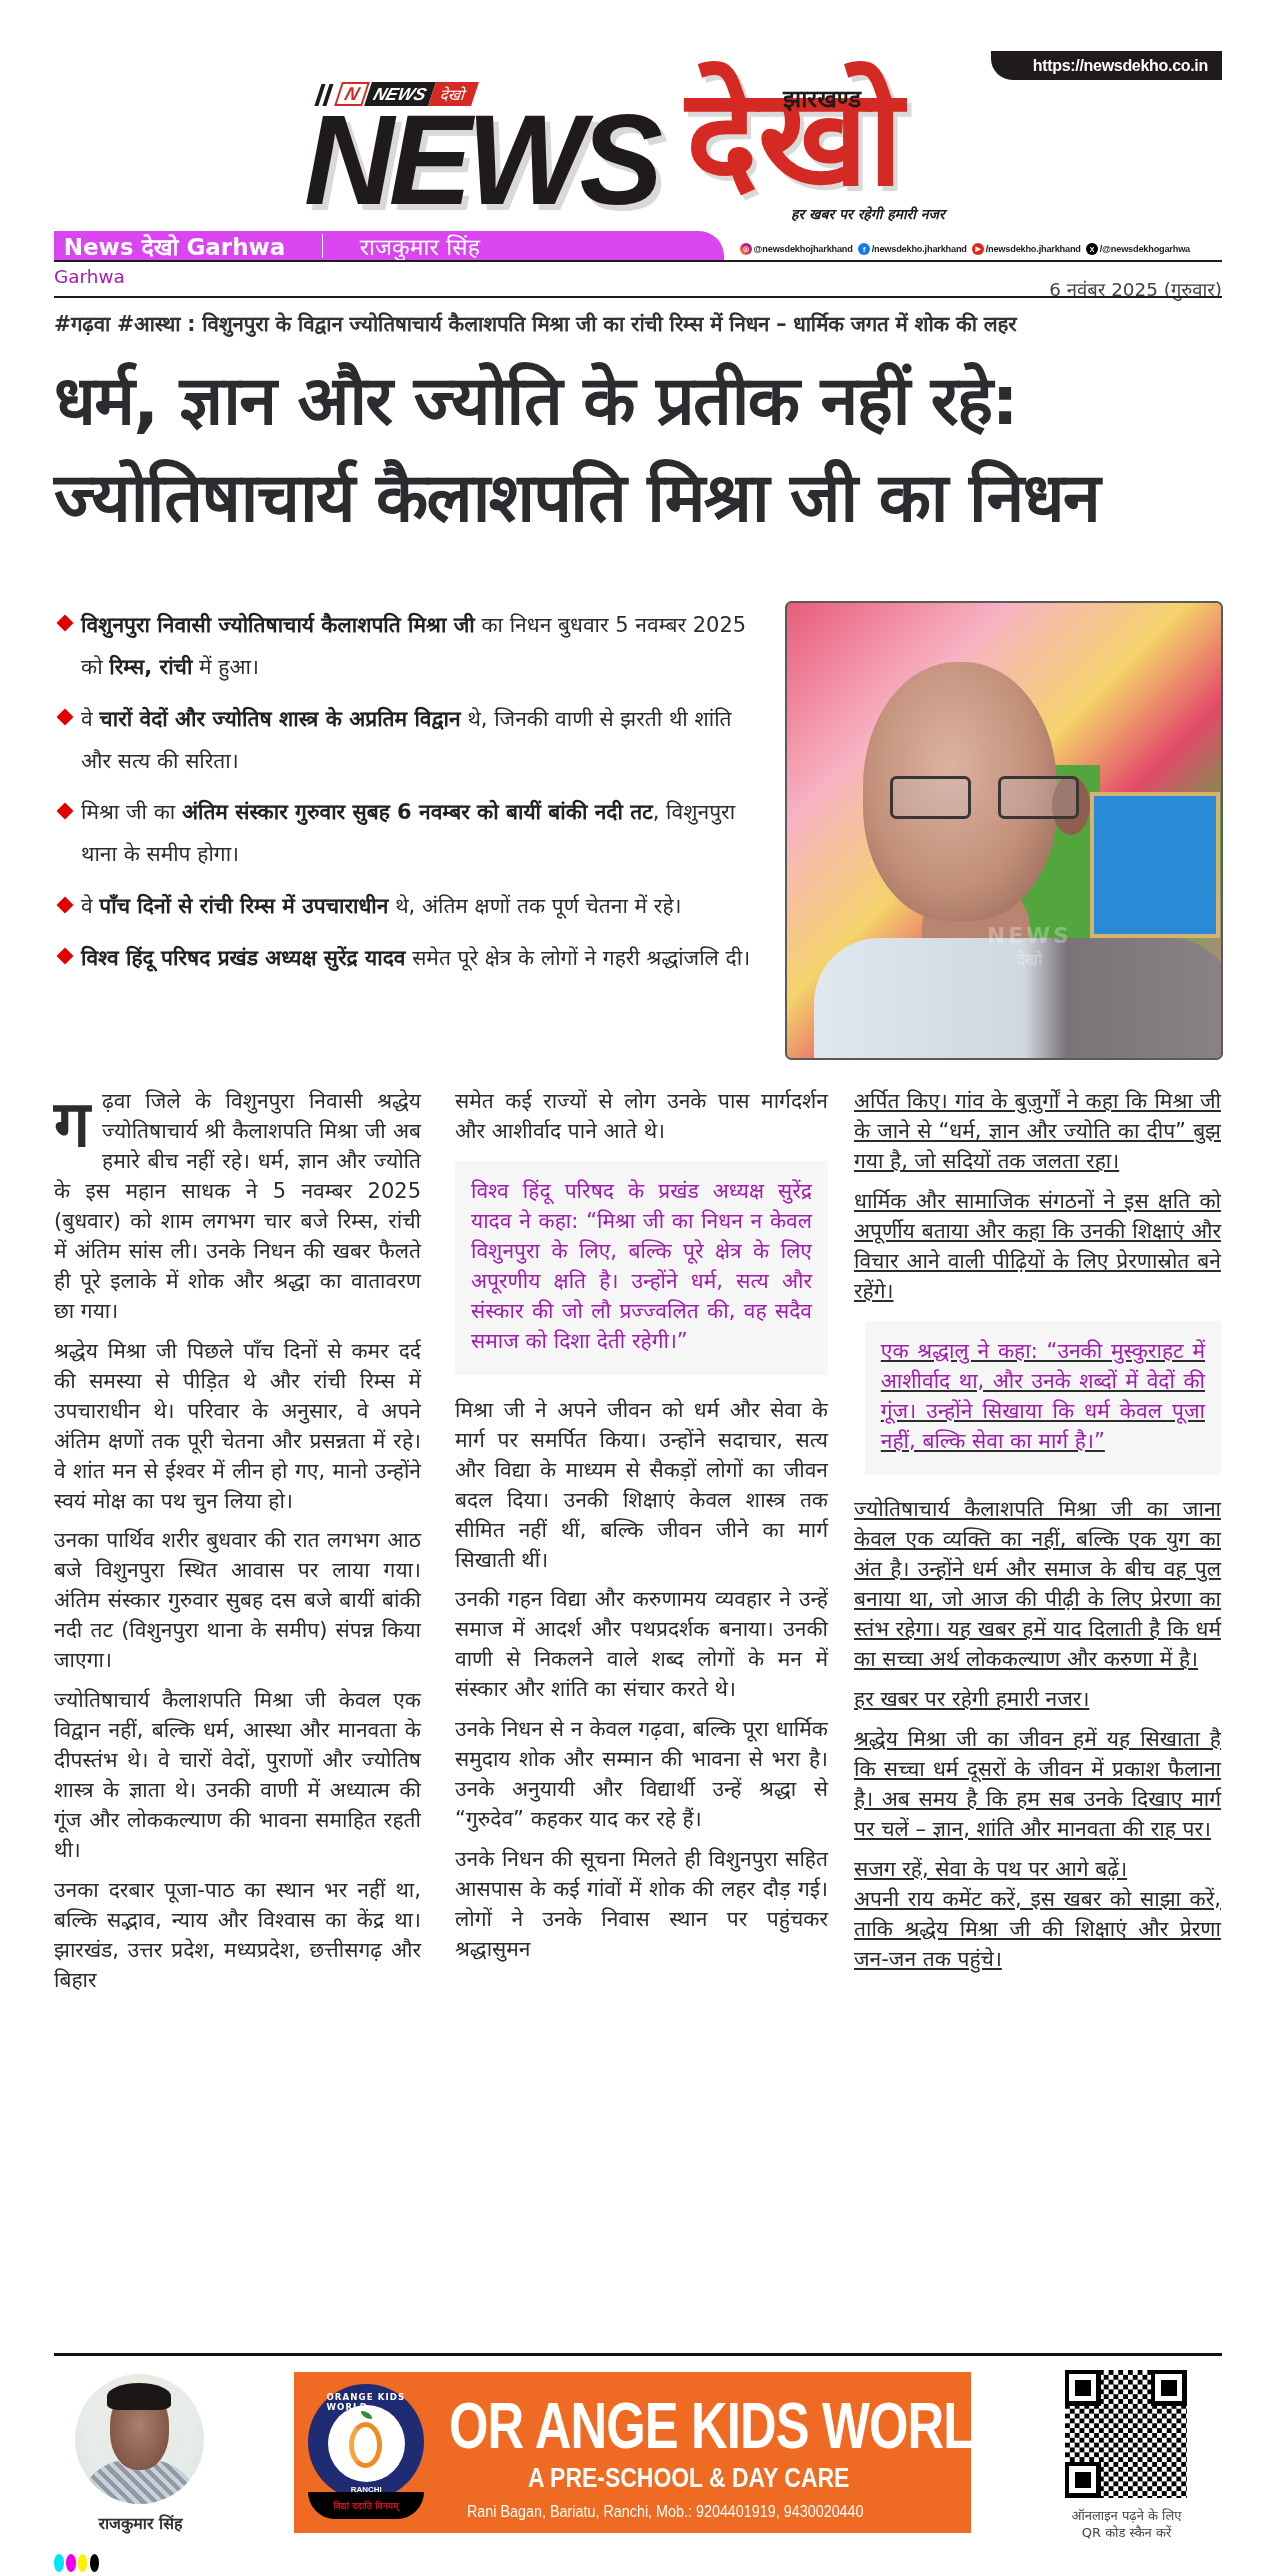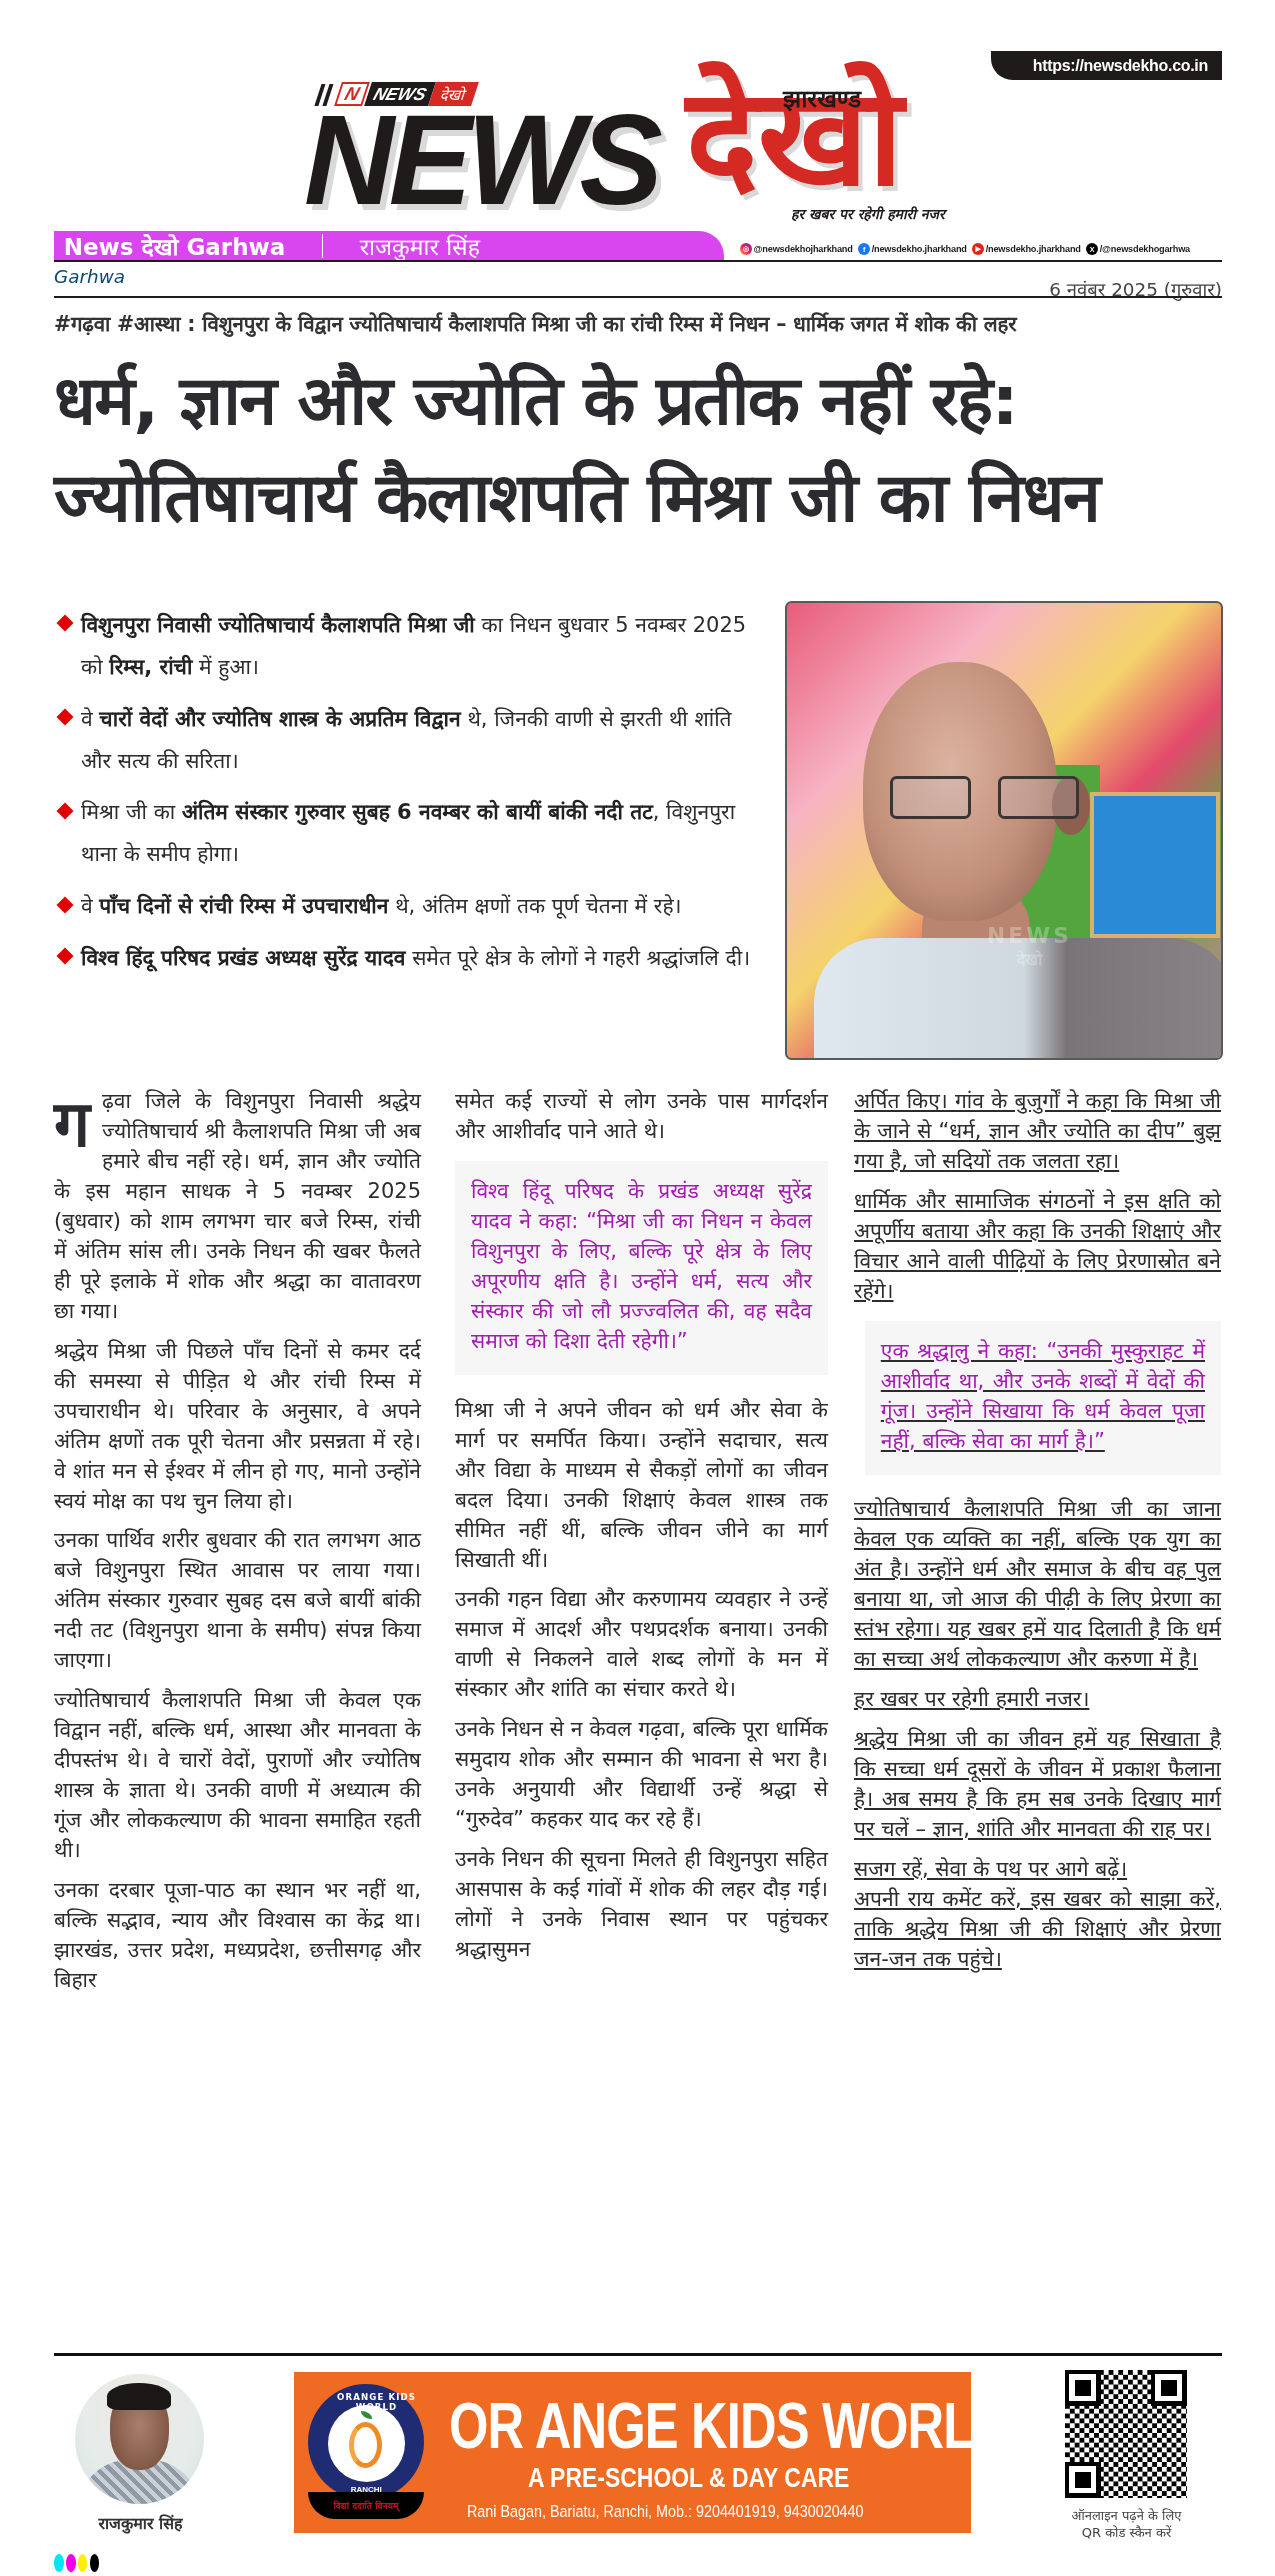--- a/index.html
+++ b/index.html
@@ -27,21 +27,21 @@
 
   .socials { position: absolute; left: 740px; top: 240px; width: 481px; height: 18.4px; display: flex; align-items: center; gap: 3.2px; font-family: "Liberation Sans", sans-serif; font-weight: bold; font-size: 9.2px; color: #1f1b1a; white-space: nowrap; letter-spacing: -0.2px; }
   .socials .ic { width: 12px; height: 12px; border-radius: 50%; display: inline-flex; align-items: center; justify-content: center; color: #fff; font-size: 7px; font-weight: bold; flex-shrink: 0; }
   .socials .insta { background: linear-gradient(45deg, #f9a825, #e91e63, #7b1fa2); }
   .socials .fb { background: #1877f2; }
   .socials .yt { background: #e62117; }
   .socials .x { background: #000; }
   .socials .item { display: inline-flex; align-items: center; gap: 1.6px; margin-right: 2.2px; }
 
   .rule1 { position: absolute; left: 54px; top: 260px; width: 1168px; height: 2.2px; background: #1f1b1a; }
-  .meta-left { position: absolute; left: 54px; top: 266px; font-size: 18.4px; color: #0c4a6e; font-style: italic; }
+  .meta-left { position: absolute; left: 54px; top: 266px; font-size: 18.4px; color: #a21caf; }
   .meta-right { position: absolute; right: 53px; top: 276px; font-size: 18.4px; color: #444; }
   .rule2 { position: absolute; left: 54px; top: 296px; width: 1168px; height: 2.2px; background: #1f1b1a; }
 
   
   .kicker { position: absolute; left: 54px; top: 309px; width: 1172px; font-size: 20.5px; font-weight: bold; color: #333; white-space: nowrap; letter-spacing: -0.2px; }
   .headline { position: absolute; left: 54px; top: 352px; width: 1172px; font-size: 68px; line-height: 97px; font-weight: bold; color: #2c2c30; letter-spacing: -1.6px; }
 
   
   .summary { position: absolute; left: 54px; top: 604px; width: 697px; }
   .summary li { list-style: none; position: relative; padding-left: 27px; font-size: 21px; line-height: 42px; margin-bottom: 9.7px; color: #2c2c2c; }
@@ -79,21 +79,21 @@
   .reporter-name { position: absolute; left: 54px; top: 2512px; width: 173px; text-align: center; font-size: 16px; font-weight: bold; color: #333; }
   .cmyk { position: absolute; left: 54px; top: 2554px; display: flex; gap: 2.2px; }
   .cmyk i { display: block; width: 9.7px; height: 18.4px; border-radius: 50%; }
 
   .ad { position: absolute; left: 294px; top: 2372px; width: 677px; height: 161px; background: #ef6a22; color: #fff; }
   .ad .emblem { position: absolute; left: 10.8px; top: 12px; width: 122px; height: 139px; }
   .ad .emblem .ring { position: absolute; left: 3.2px; top: 0; width: 116px; height: 116px; border-radius: 50%; background: #1f2c73; }
   .ad .emblem .inner { position: absolute; left: 23px; top: 20.5px; width: 77px; height: 77px; border-radius: 50%; background: #fff; }
   .ad .emblem .orange { position: absolute; left: 44px; top: 38px; width: 33px; height: 46px; border-radius: 50%; border: 5.4px solid #f08a24; border-left-color: #f6a543; }
   .ad .emblem .leaf { position: absolute; left: 56px; top: 27px; width: 10.8px; height: 7.6px; background: #2e8b3a; border-radius: 0 100% 0 100%; }
-  .ad .emblem .arc { position: absolute; left: 6.5px; top: 2.2px; font-size: 12px; font-weight: bold; color: #fff; letter-spacing: 1.1px; text-align: center; }
+  .ad .emblem .arc { position: absolute; left: 6.5px; top: 2.2px; font-size: 12px; font-weight: bold; color: #fff; letter-spacing: 1.1px; }
   .ad .emblem .ranchi { position: absolute; left: 35px; top: 98px; width: 53px; height: 15px; background: #1f2c73; color:#fff; font-size: 8px; font-weight: bold; display:flex; align-items:center; justify-content:center; font-family: "Liberation Sans", sans-serif; }
   .ad .emblem .ribbon { position: absolute; left: 3.2px; top: 108px; width: 116px; height: 27px; background: #000000; border-radius: 0 0 54px 54px; color: #c0141b; font-size: 9.2px; font-weight: bold; display:flex; align-items:center; justify-content:center; }
   .ad .title { position: absolute; left: 155px; top: 20.5px; font-family: "Liberation Sans", sans-serif; font-weight: bold; font-size: 65px; line-height: 1; letter-spacing: -1.1px; transform: scaleX(0.78); transform-origin: left top; white-space: nowrap; }
   .ad .sub { position: absolute; left: 234px; top: 93px; font-family: "Liberation Sans", sans-serif; font-weight: bold; font-size: 27px; line-height: 1; white-space: nowrap; transform: scaleX(0.85); transform-origin: left top; }
   .ad .addr { position: absolute; left: 173px; top: 130px; font-family: "Liberation Sans", sans-serif; font-size: 16.7px; white-space: nowrap; transform: scaleX(0.86); transform-origin: left top; }
 
   .qr { position: absolute; left: 1065px; top: 2370px; width: 122px; height: 128px; background:
       linear-gradient(#000,#000) 0 0/36px 36px no-repeat,
       linear-gradient(#000,#000) 86px 0/36px 36px no-repeat,
       linear-gradient(#000,#000) 0 92px/36px 36px no-repeat,

